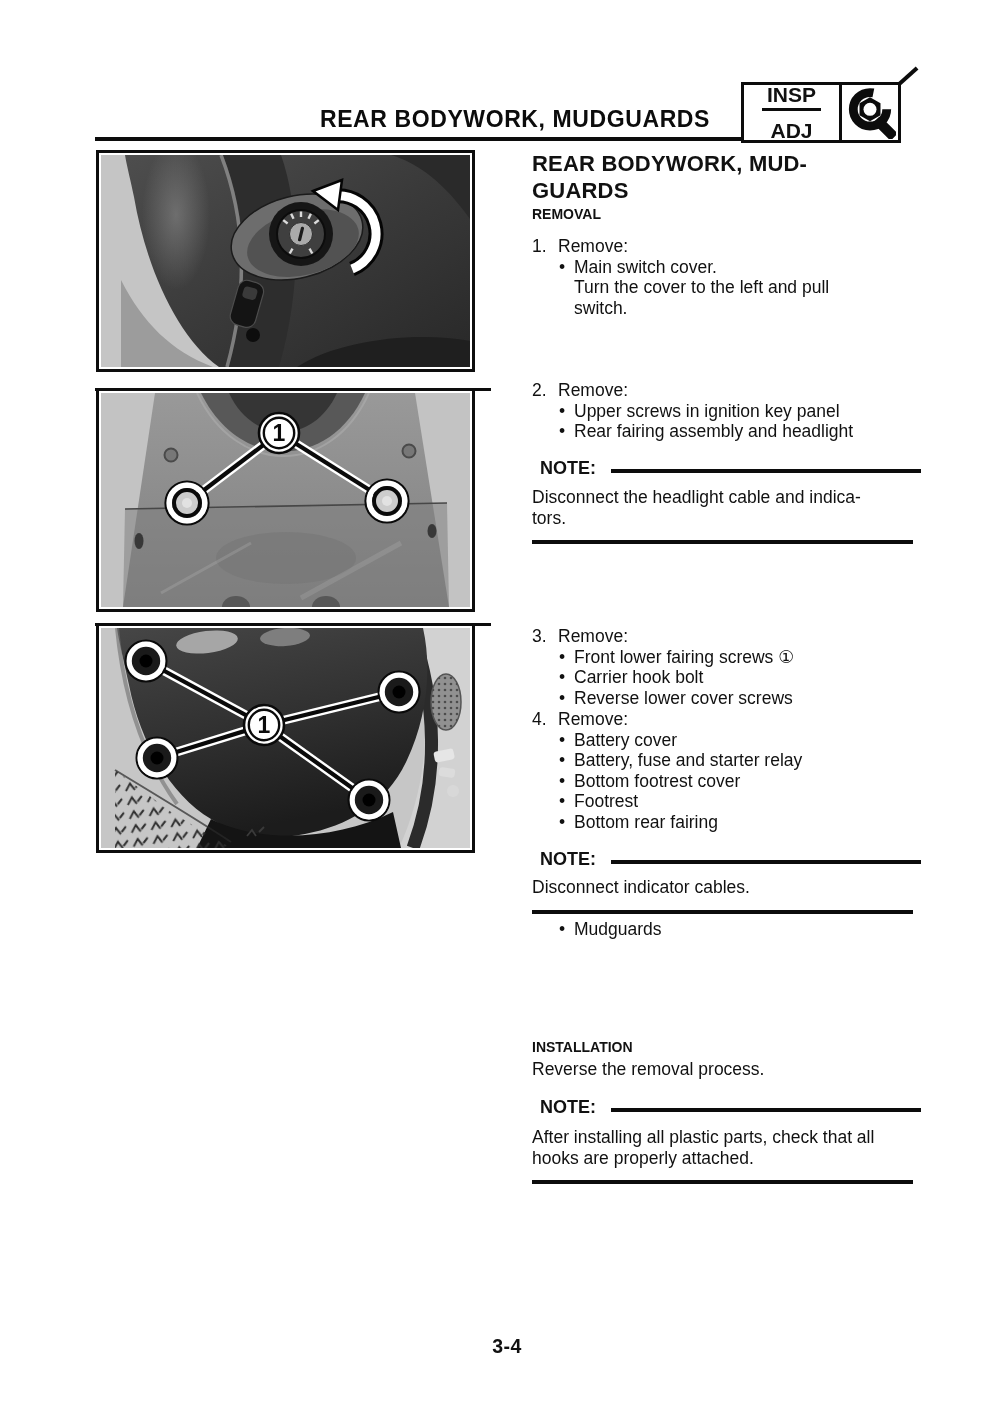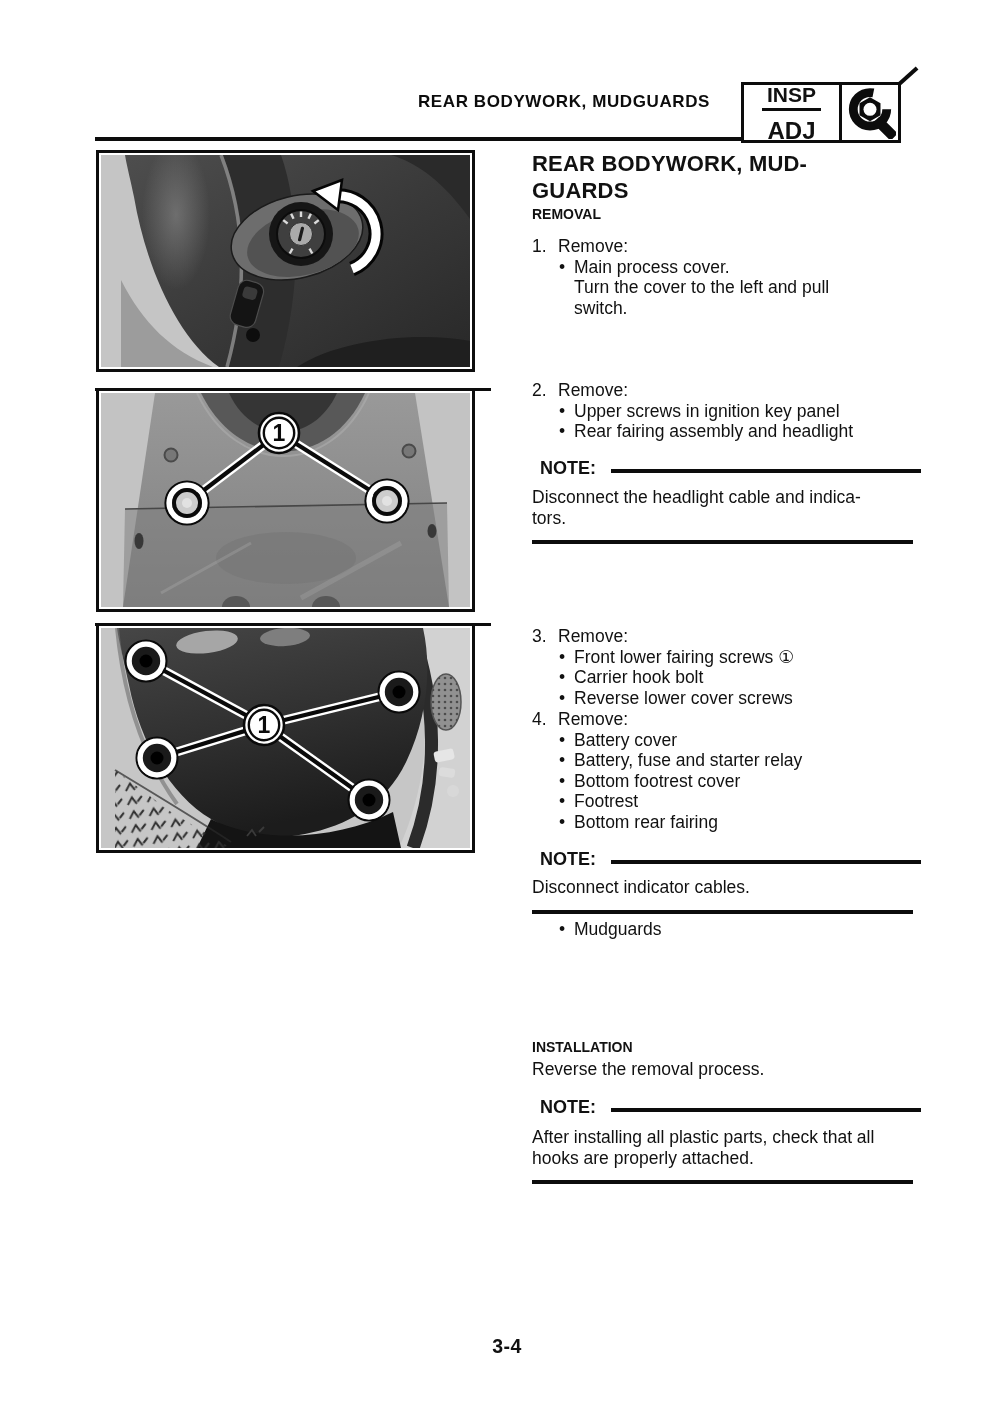--- a/index.html
+++ b/index.html
@@ -3,34 +3,34 @@
 <meta charset="utf-8">
 <style>
   html,body{margin:0;padding:0;background:#e8e8e8;}
   .page{
     position:relative;width:1000px;height:1413px;margin:0 auto;
     background:#ffffff;overflow:hidden;color:#111;
     font-family:"Liberation Sans","DejaVu Sans",sans-serif;
   }
   
   .header-title{
-    position:absolute;left:200px;top:92px;width:510px;text-align:right;
-    font-size:17px;font-weight:bold;letter-spacing:.6px;color:#0c0c0c;white-space:nowrap;
+    position:absolute;left:200px;top:106px;width:510px;text-align:right;
+    font-size:23px;font-weight:bold;letter-spacing:.6px;color:#0c0c0c;white-space:nowrap;
   }
   .header-rule{position:absolute;left:95px;top:137px;width:648px;height:3.5px;background:#0c0c0c;}
   .tab-box{
     position:absolute;left:741px;top:82px;width:160px;height:61px;
     border:3px solid #0c0c0c;box-sizing:border-box;display:flex;background:#fff;
   }
   .tab-cell-text{
     width:95px;flex:none;border-right:3px solid #0c0c0c;display:flex;
     flex-direction:column;align-items:center;justify-content:center;
   }
   .tab-top{font-size:21px;font-weight:bold;line-height:24px;border-bottom:3px solid #0c0c0c;padding:0 5px 1px;}
-  .tab-bottom{font-size:24px;font-weight:bold;line-height:24px;padding-top:8px;}
+  .tab-bottom{font-size:21px;font-weight:bold;line-height:24px;padding-top:8px;}
   .tab-cell-icon{flex:1;display:flex;align-items:center;justify-content:center;}
   .tab-corner{
     position:absolute;left:152px;top:-11px;width:24px;height:3.5px;background:#0c0c0c;
     transform:rotate(-42deg);
   }
   
   .photo{
     position:absolute;left:96px;width:379px;border:3px solid #0d0d0d;
     background:#ffffff;padding:2px;box-sizing:border-box;
   }
@@ -267,21 +267,21 @@
   </div>
 
   <div class="abs col subhead" style="top:206px;">REMOVAL</div>
 
   <div class="abs col body-text" style="top:236px;">
     <div class="step-head line">
       <span class="num">1.</span><span>Remove:</span>
     </div>
     <div class="bullet-row line">
       <span class="dot">•</span>
-      <span>Main process cover.</span>
+      <span>Main switch cover.</span>
     </div>
     <div class="cont line">Turn the cover to the left and pull</div>
     <div class="cont line">switch.</div>
   </div>
 
   <div class="abs col body-text" style="top:380px;">
     <div class="step-head line">
       <span class="num">2.</span><span>Remove:</span>
     </div>
     <div class="bullet-row line">

